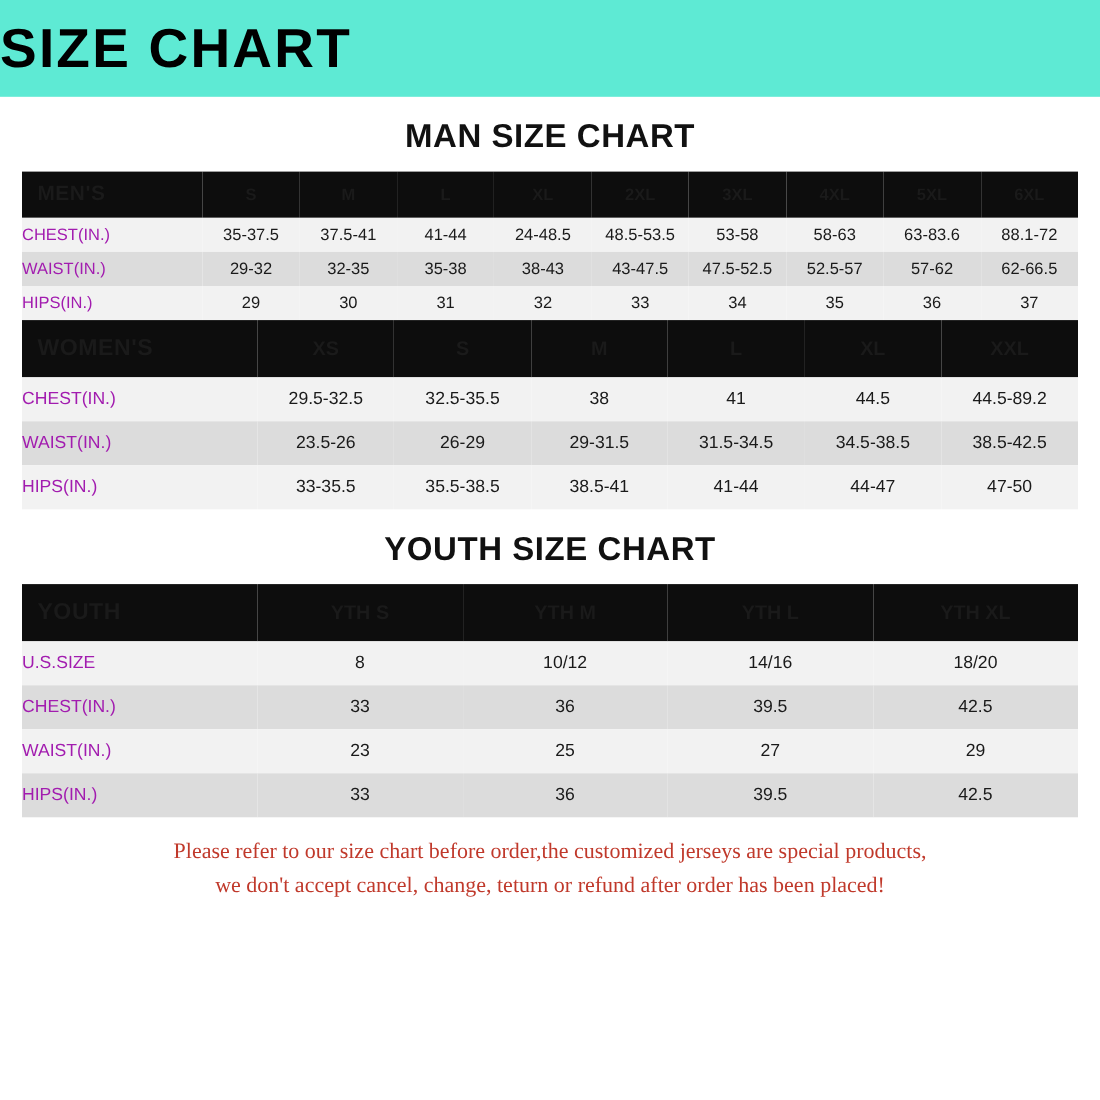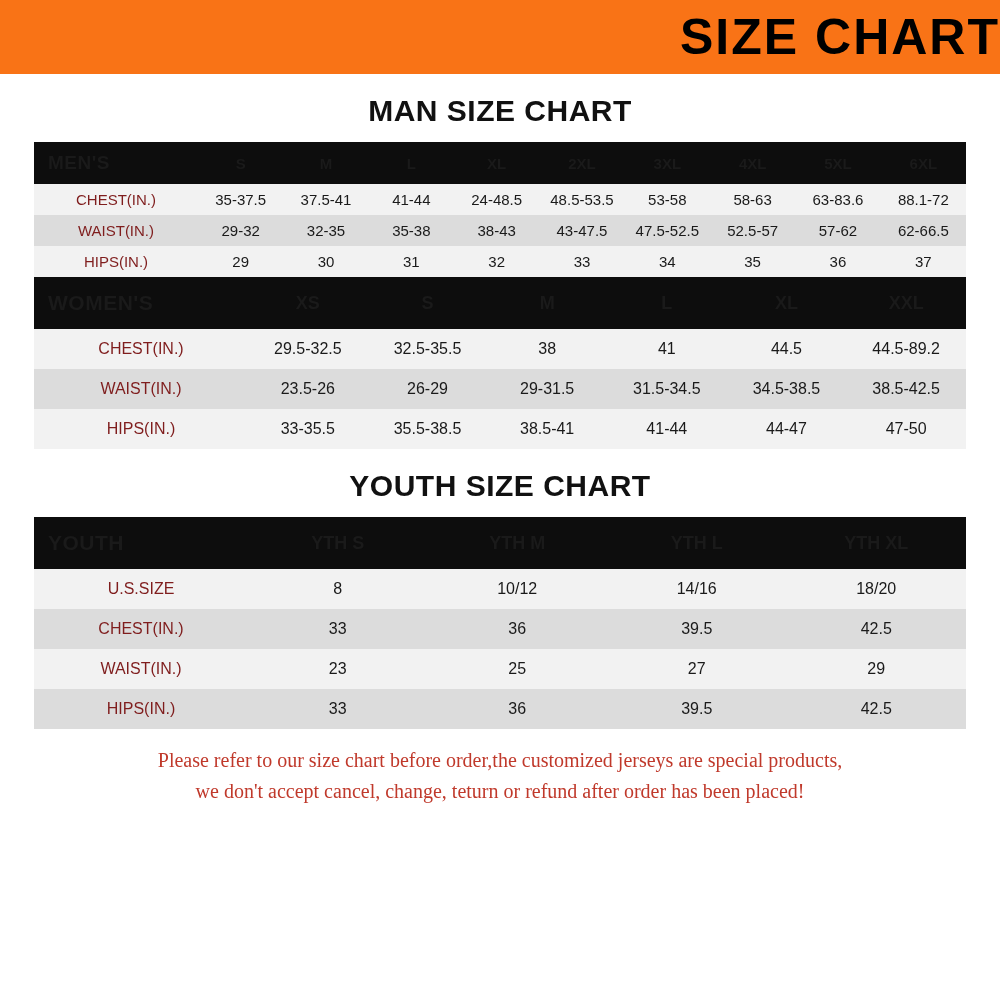--- a/index.html
+++ b/index.html
@@ -14,37 +14,37 @@
     overflow: hidden;
   }
   .page {
     width: 1000px;
     height: 1000px;
     position: relative;
     display: flex;
     flex-direction: column;
   }
   .banner {
-    background: #f97316;
-    height: 74px;
+    background: #5eead4;
+    height: 88px;
     display: flex;
     align-items: center;
-    justify-content: flex-end;
+    justify-content: flex-start;
   }
   .banner-title {
     font-family: "Liberation Sans", sans-serif;
     font-weight: bold;
     font-size: 50px;
     letter-spacing: 2px;
     color: #000000;
     text-align: center;
     line-height: 1;
   }
   .section {
-    padding: 0 34px;
+    padding: 0 20px;
   }
   .section-title {
     text-align: center;
     font-weight: bold;
     font-size: 30px;
     color: #111111;
     letter-spacing: 0.5px;
     margin: 20px 0 14px 0;
   }
   table.size-table {
@@ -73,23 +73,23 @@
     letter-spacing: 0.5px;
   }
   .data-row td {
     height: 31px;
     font-size: 15px;
   }
   .data-row.alt td {
     background: #e3e3e3;
   }
   .data-row td.first {
-    text-align: center;
+    text-align: left;
     font-size: 15px;
-    color: #7f1d1d;
+    color: #a21caf;
   }
   
   .data-row td {
     background: #f2f2f2;
   }
   .data-row.alt td {
     background: #dcdcdc;
   }
   .men-table .hdr-row th.first { width: 150px; }
   .women-table .hdr-row th.first { width: 200px; }

